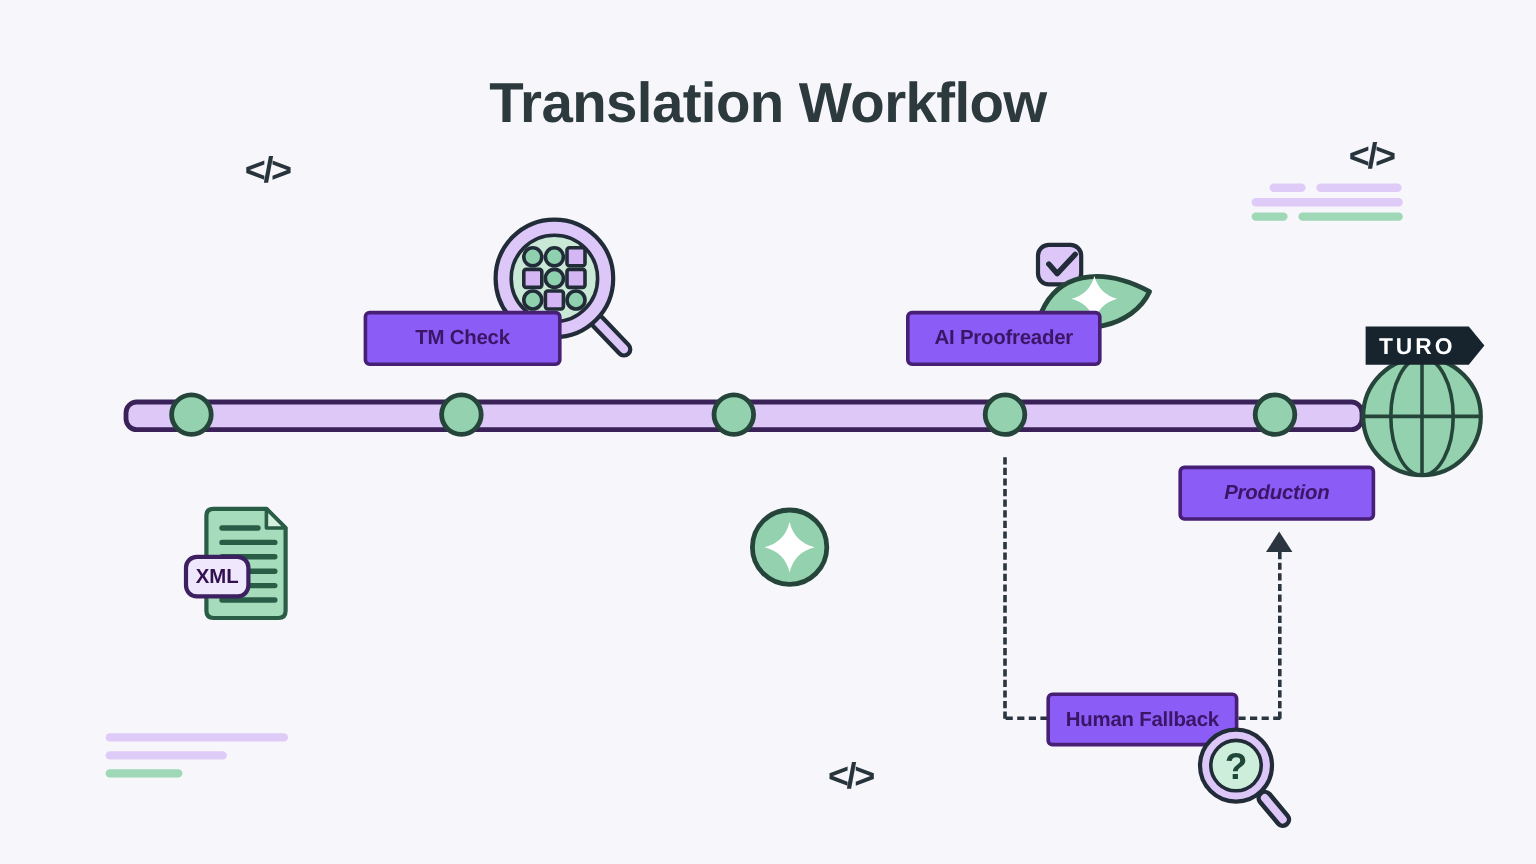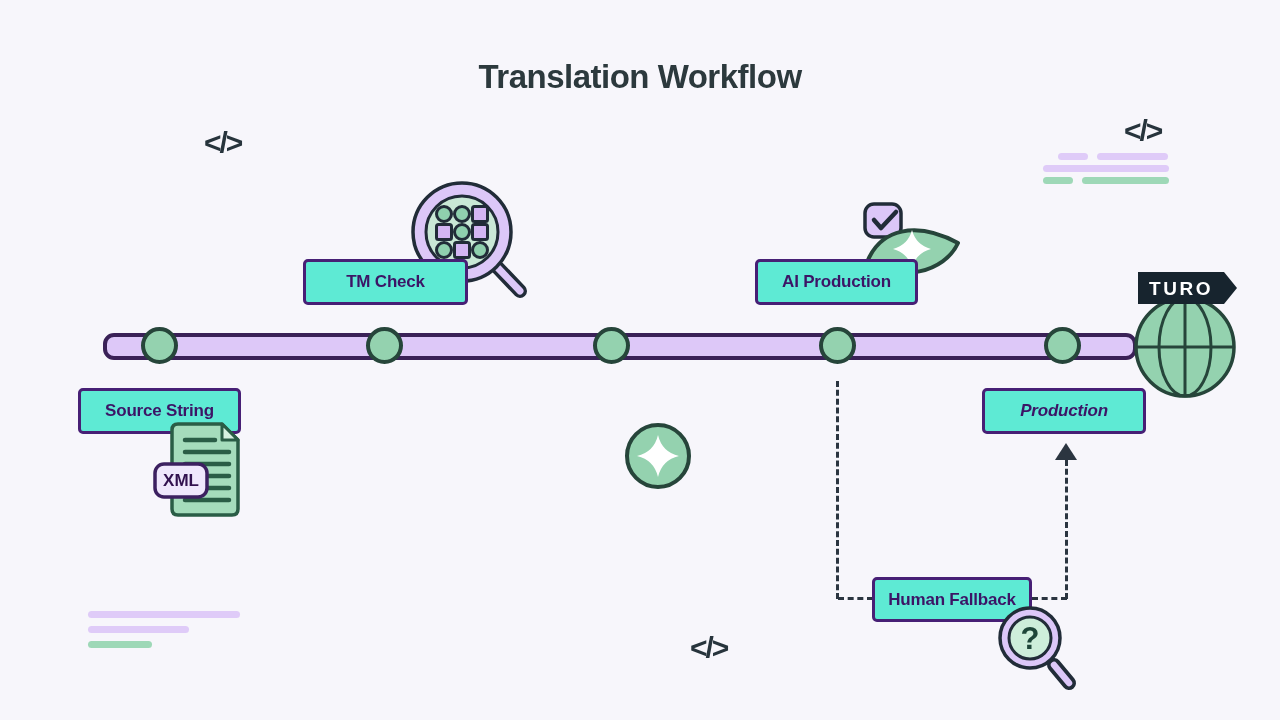--- a/index.html
+++ b/index.html
@@ -3,39 +3,39 @@
 <meta charset="utf-8">
 <style>
   html,body{margin:0;padding:0;background:#f7f6fb;}
   .canvas{
     position:relative;width:1280px;height:720px;background:#f7f6fb;
     overflow:hidden;font-family:"Liberation Sans",sans-serif;
   }
   .abs{position:absolute;}
   .title{
     left:0;right:0;top:58px;text-align:center;
-    font-size:33px;font-weight:700;color:#2c393d;letter-spacing:-0.5px;
+    font-size:47px;font-weight:700;color:#2c393d;letter-spacing:-0.5px;
   }
   .code-glyph{
     font-size:30px;font-weight:700;color:#27343c;letter-spacing:-2px;
   }
   .deco{border-radius:4px;height:7px;}
   .deco-purple{background:#dfcbf8;}
   .deco-green{background:#9ed8b7;}
 
   .timeline-bar{
     left:103px;top:333px;width:1026px;height:19px;
     background:#ddc8f8;border:4px solid #3a2157;border-radius:11px;z-index:1;
   }
   .node{
     width:29px;height:29px;border-radius:50%;
     background:#94d2af;border:4px solid #26453a;z-index:2;
   }
   .pill{
-    height:40px;background:#5eead4;border:3px solid #471f75;border-radius:5px;
+    height:40px;background:#8b5cf6;border:3px solid #471f75;border-radius:5px;
     color:#3c1566;font-size:17px;font-weight:700;
     display:flex;align-items:center;justify-content:center;z-index:3;
     letter-spacing:-0.2px;
   }
   .icon-layer-low{z-index:2;}
   .icon-layer-high{z-index:4;}
 
   .dash-v{border-left:3px dashed #2b3540;z-index:1;}
   .dash-h{border-top:3px dashed #2b3540;z-index:1;}
   .arrow-up{
@@ -98,28 +98,25 @@
     <g>
       <rect x="12" y="8" width="36" height="33" rx="9" fill="#dcc7f8" stroke="#212c38" stroke-width="3.5"></rect>
       <path d="M21,24 l7,8 l15,-16" fill="none" stroke="#212c38" stroke-width="4.5" stroke-linecap="round" stroke-linejoin="round"></path>
     </g>
     <g>
       <path d="M15,64 C28,34 62,24 105,47 C92,76 45,88 15,64 Z" fill="#94d2af" stroke="#26453a" stroke-width="4" stroke-linejoin="round"></path>
       <path d="M59,34 Q63,49 78,53 Q63,57 59,72 Q55,57 40,53 Q55,49 59,34 Z" fill="#ffffff"></path>
     </g>
   </svg>
 
-  <div class="abs pill" style="left:78px;top:388px;width:157px;">
-      <span>Source String</span>
-    </div>
   <div class="abs pill" style="left:303px;top:259px;width:159px;">
       <span>TM Check</span>
     </div>
   <div class="abs pill" style="left:755px;top:259px;width:157px;">
-      <span>AI Production</span>
+      <span>AI Proofreader</span>
     </div>
   <div class="abs pill" style="left:982px;top:388px;width:158px;font-style:italic;">
       <span>Production</span>
     </div>
   <div class="abs pill" style="left:872px;top:577px;width:154px;height:39px;justify-content:center;">
       <span>Human Fallback</span>
     </div>
 
   <svg class="abs icon-layer-high" style="left:145px;top:415px;" width="110" height="105" viewBox="0 0 110 105">
     <path d="M33,9 h44 l16,16 v69 q0,6 -6,6 h-54 q-6,0 -6,-6 v-79 q0,-6 6,-6 z" fill="#a5dcbc" stroke="#2a5d46" stroke-width="3.5" stroke-linejoin="round"></path>

